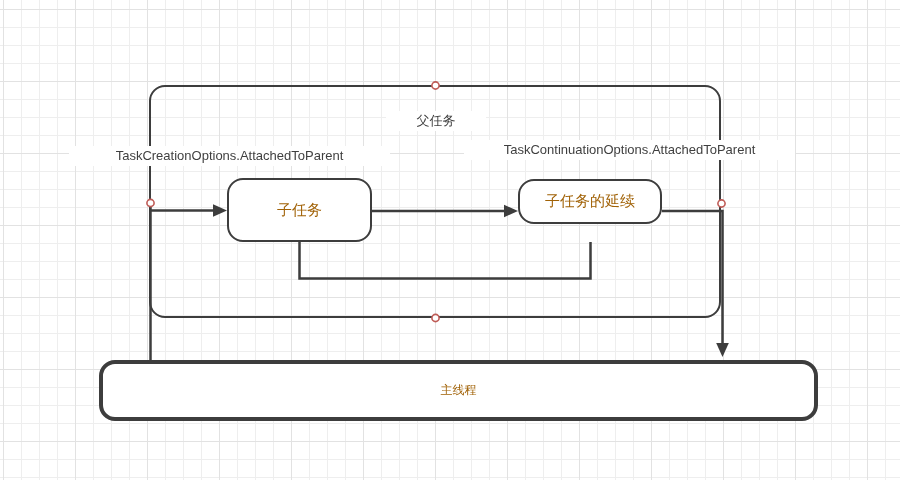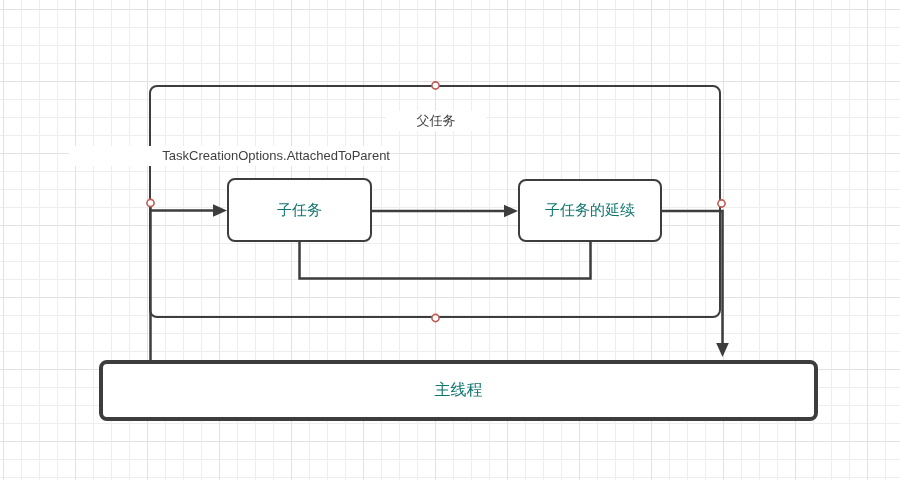--- a/index.html
+++ b/index.html
@@ -21,66 +21,66 @@
       linear-gradient(to bottom, #e2e2e2 1px, transparent 1px),
       linear-gradient(to right, #eeeeee 1px, transparent 1px),
       linear-gradient(to bottom, #eeeeee 1px, transparent 1px);
     background-size: 72px 72px, 72px 72px, 18px 18px, 18px 18px;
     background-position: 3px 0, 0 9px, 3px 0, 0 9px;
   }
   .shape {
     position: absolute;
     box-sizing: border-box;
     border: 2.5px solid #3d3d3d;
-    border-radius: 8px;
+    border-radius: 16px;
     display: flex;
     align-items: center;
     justify-content: center;
-    color: #0f766e;
+    color: #a16207;
   }
   .parent-rect {
     left: 149px; top: 85px;
     width: 572px; height: 233px;
     background: transparent;
     z-index: 1;
   }
   .task-box {
     background: #ffffff;
     font-size: 15px;
     z-index: 3;
   }
   .child-box   { left: 227px; top: 178px; width: 145px; height: 64px; }
-  .cont-box    { left: 518px; top: 179px; width: 144px; height: 63px; }
+  .cont-box    { left: 518px; top: 179px; width: 144px; height: 45px; }
   .main-thread {
     left: 99px; top: 360px;
     width: 719px; height: 61px;
     border-width: 4px;
     background: #ffffff;
-    font-size: 16px;
+    font-size: 12px;
     z-index: 3;
   }
   .overlay-svg {
     position: absolute;
     left: 0; top: 0;
     z-index: 2;
     pointer-events: none;
   }
   .flabel {
     position: absolute;
     font-size: 13px;
     color: #3f3f3f;
     text-align: center;
     background: #ffffff;
     line-height: 20px;
     height: 20px;
     z-index: 4;
     white-space: nowrap;
   }
   .lbl-parent       { left: 386px; top: 111px; width: 100px; }
-  .lbl-creation     { left: 69px;  top: 146px; width: 321px; text-align: right; }
+  .lbl-creation     { left: 69px;  top: 146px; width: 321px; }
   .lbl-continuation { left: 464px; top: 140px; width: 331px; }
   .lbl-continuewith { left: 386px; top: 269px; width: 121px; color: #4d4d4d; }
 </style>
 </head>
 <body>
 
 <div class="canvas">
 
   <div class="shape parent-rect"></div>
 
@@ -111,14 +111,15 @@
   <div class="shape task-box cont-box">
     <span>子任务的延续</span>
   </div>
 
   <div class="shape main-thread">
     <span>主线程</span>
   </div>
 
   <div class="flabel lbl-parent">父任务</div>
   <div class="flabel lbl-creation">TaskCreationOptions.AttachedToParent</div>
+  <div class="flabel lbl-continuation">TaskContinuationOptions.AttachedToParent</div>
 
 </div>
 
 </body></html>

